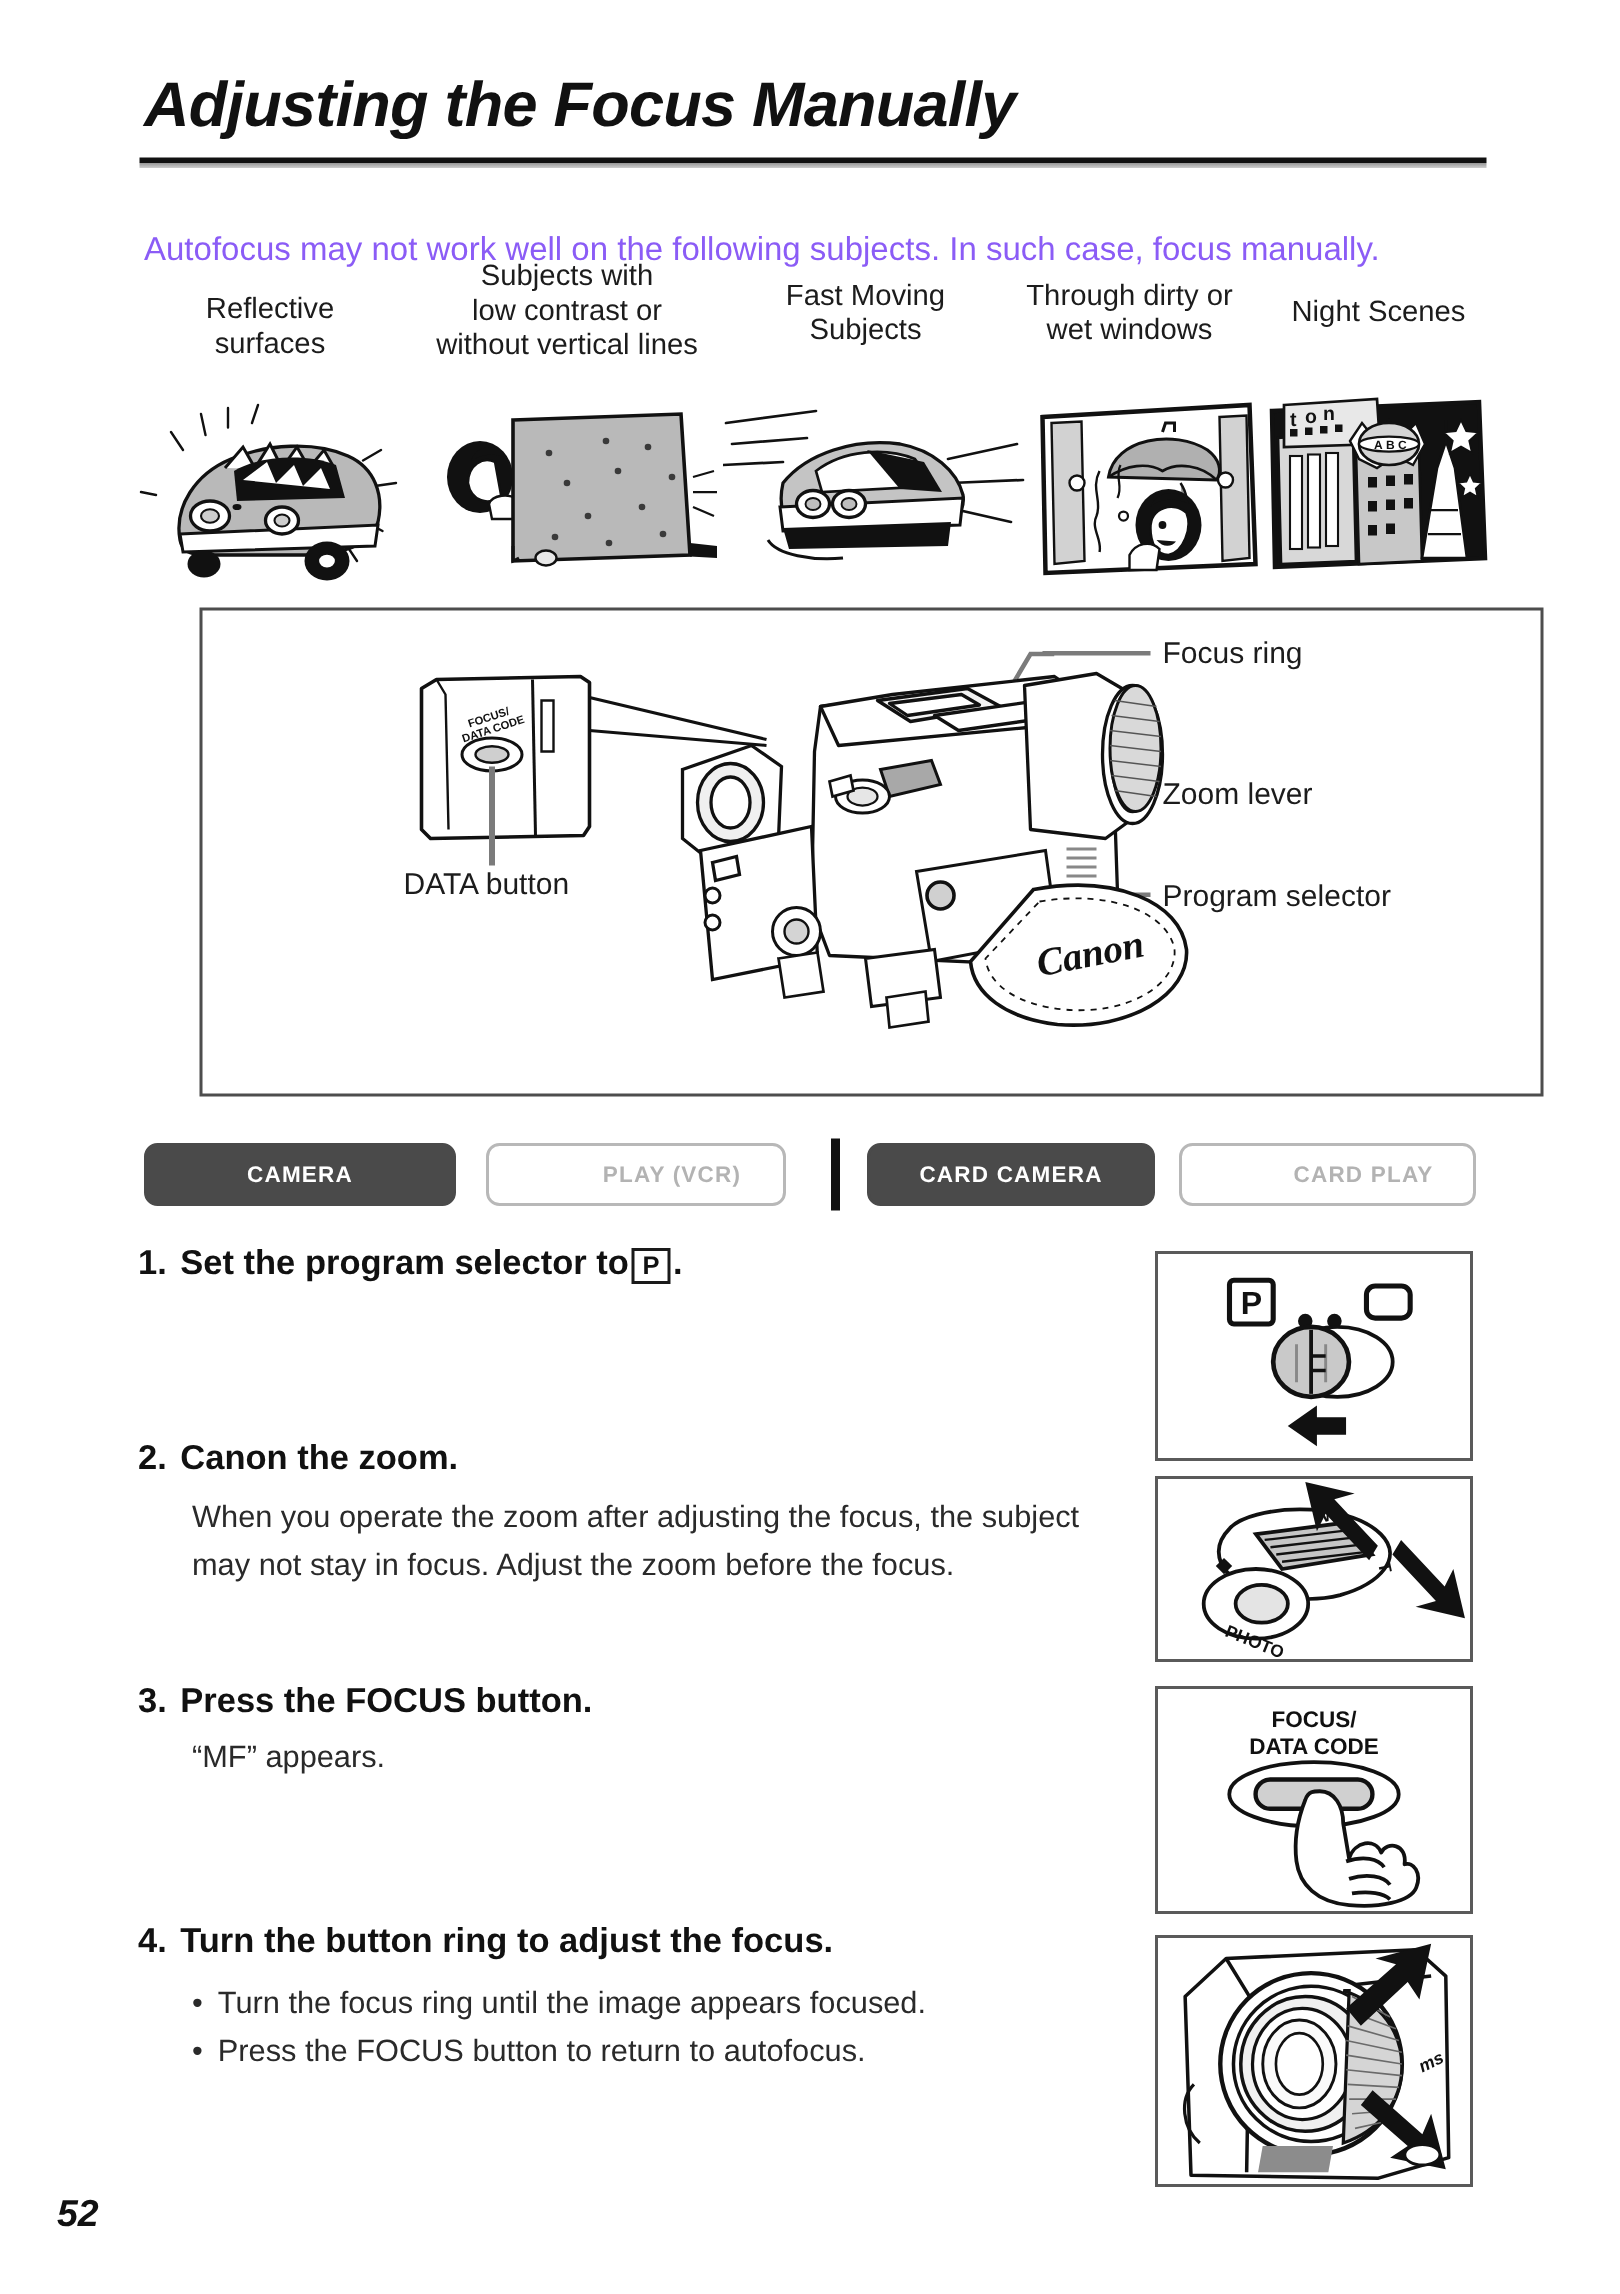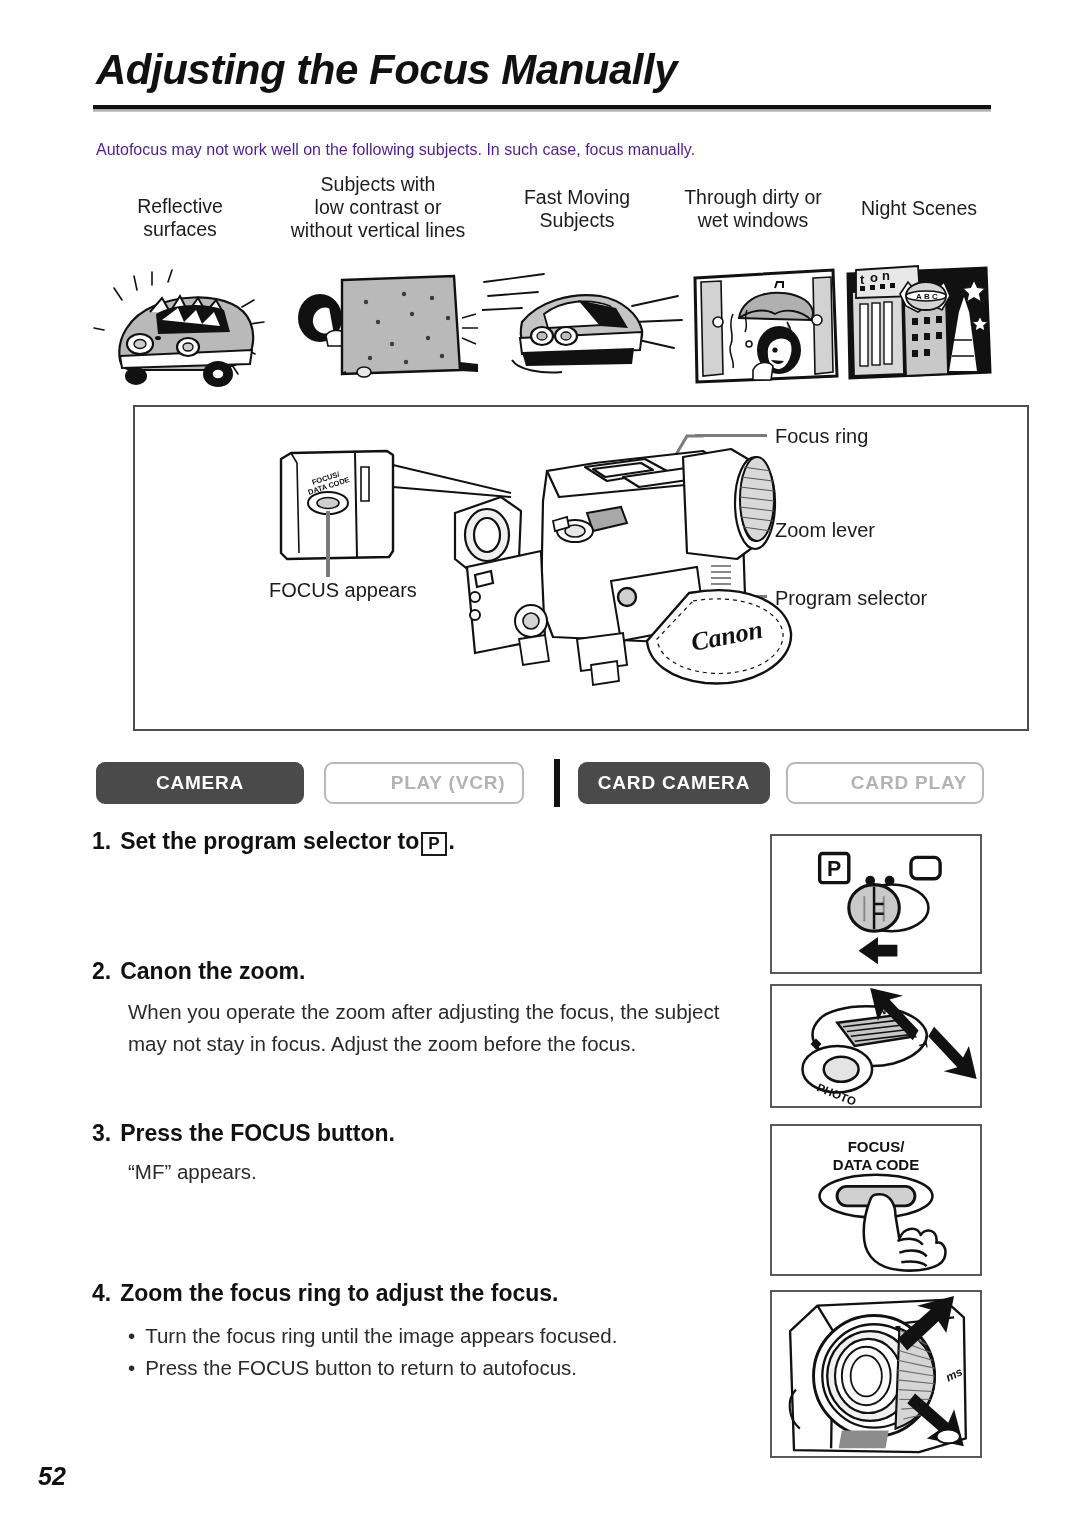--- a/index.html
+++ b/index.html
@@ -16,22 +16,22 @@
   .title {
     position: absolute; left: 96px; top: 46px; width: 900px;
     font-size: 42px; font-weight: bold; font-style: italic;
     letter-spacing: -0.5px; color: #111;
   }
   .title-rule {
     position: absolute; left: 93px; top: 105px; width: 898px; height: 7px;
     background: linear-gradient(to bottom, #111 0%, #111 55%, #9a9a9a 56%, #cfcfcf 100%);
   }
   .intro {
-    position: absolute; left: 96px; top: 136px; width: 900px;
-    font-size: 16px; line-height: 28px; color: #4c1d95;
+    position: absolute; left: 96px; top: 152px; width: 900px;
+    font-size: 22px; line-height: 28px; color: #8b5cf6;
   }
 
   
   .captions {
     position: absolute; left: 92px; top: 176px; width: 900px; height: 72px;
   }
   .cap {
     position: absolute; text-align: center;
     font-size: 19.5px; line-height: 23px; color: #1c1c1c;
   }
@@ -64,21 +64,21 @@
   .lbl-focus-btn  { left: 134px; top: 172px; }
   .leader {
     position: absolute; background: #7b7b7b;
   }
 
   
   .tabs { position: absolute; left: 96px; top: 762px; width: 890px; height: 44px; }
   .tab {
     position: absolute; top: 0; height: 42px;
     display: flex; align-items: center; justify-content: center;
-    font-size: 19px; font-weight: bold; letter-spacing: 0.8px;
+    font-size: 15px; font-weight: bold; letter-spacing: 0.8px;
     border-radius: 9px;
   }
   .tab.on  { background: #4a4a4a; color: #ffffff; border: 2px solid #4a4a4a; }
   .tab.off { background: #ffffff; color: #b3b3b3; border: 2px solid #b8b8b8; padding-left: 48px; }
   .tab0 { left: 0px;   width: 208px; }
   .tab1 { left: 228px; width: 200px; }
   .tab2 { left: 482px; width: 192px; }
   .tab3 { left: 690px; width: 198px; }
   .tab-div {
     position: absolute; left: 458px; top: -3px; width: 6px; height: 48px; background: #111;
@@ -298,21 +298,21 @@
     <div class="leader" style="left:560px; top:27px; width:72px; height:3px;"></div>
     <svg style="position:absolute; left:518px; top:27px; width:50px; height:58px;">
       <path d="M2 56 L34 2 L50 2" fill="none" stroke="#7b7b7b" stroke-width="3"></path>
     </svg>
     <div class="leader" style="left:440px; top:120px; width:192px; height:3px;"></div>
     <div class="leader" style="left:470px; top:188px; width:162px; height:3px;"></div>
 
     <div class="dlabel lbl-focus-ring">Focus ring</div>
     <div class="dlabel lbl-zoom-lever">Zoom lever</div>
     <div class="dlabel lbl-program-sel">Program selector</div>
-    <div class="dlabel lbl-focus-btn">FOCUS appears</div>
+    <div class="dlabel lbl-focus-btn">DATA button</div>
 
     <svg style="position:absolute; left:130px; top:34px; width:250px; height:150px;">
       <path d="M26 12 L122 10 L128 14 L128 110 L124 116 L22 118 L16 112 L16 18 Z" fill="#fff" stroke="#111" stroke-width="2.4" stroke-linejoin="round"></path>
       <path d="M26 12 L32 22 L34 112" fill="none" stroke="#111" stroke-width="1.6"></path>
       <path d="M90 12 L92 116" fill="none" stroke="#111" stroke-width="2"></path>
       <path d="M96 26 L104 26 L104 60 L96 60 Z" fill="#fff" stroke="#111" stroke-width="1.6"></path>
       <ellipse cx="63" cy="62" rx="20" ry="11" fill="#fff" stroke="#111" stroke-width="2"></ellipse>
       <ellipse cx="63" cy="62" rx="11" ry="5.5" fill="#cfcfcf" stroke="#111" stroke-width="1.6"></ellipse>
       <g fill="#111" font-family="'Liberation Sans',sans-serif" font-size="7.5" font-weight="bold">
         <text transform="translate(48,44) rotate(-18)">FOCUS/</text>
@@ -420,21 +420,21 @@
     <div class="step-body b2">When you operate the zoom after adjusting the focus, the subject may not stay in focus. Adjust the zoom before the focus.</div>
 
     <div class="step-head s3">
       <span class="step-num">3.</span>
       <span>Press the FOCUS button.</span>
     </div>
     <div class="step-body b3">“MF” appears.</div>
 
     <div class="step-head s4">
       <span class="step-num">4.</span>
-      <span>Zoom the focus ring to adjust the focus.</span>
+      <span>Turn the button ring to adjust the focus.</span>
     </div>
     <div class="step-body b4">
       <div class="bullet-line">
         <span class="bullet-dot">•</span>
         <span>Turn the focus ring until the image appears focused.</span>
       </div>
       <div class="bullet-line">
         <span class="bullet-dot">•</span>
         <span>Press the FOCUS button to return to autofocus.</span>
       </div>

